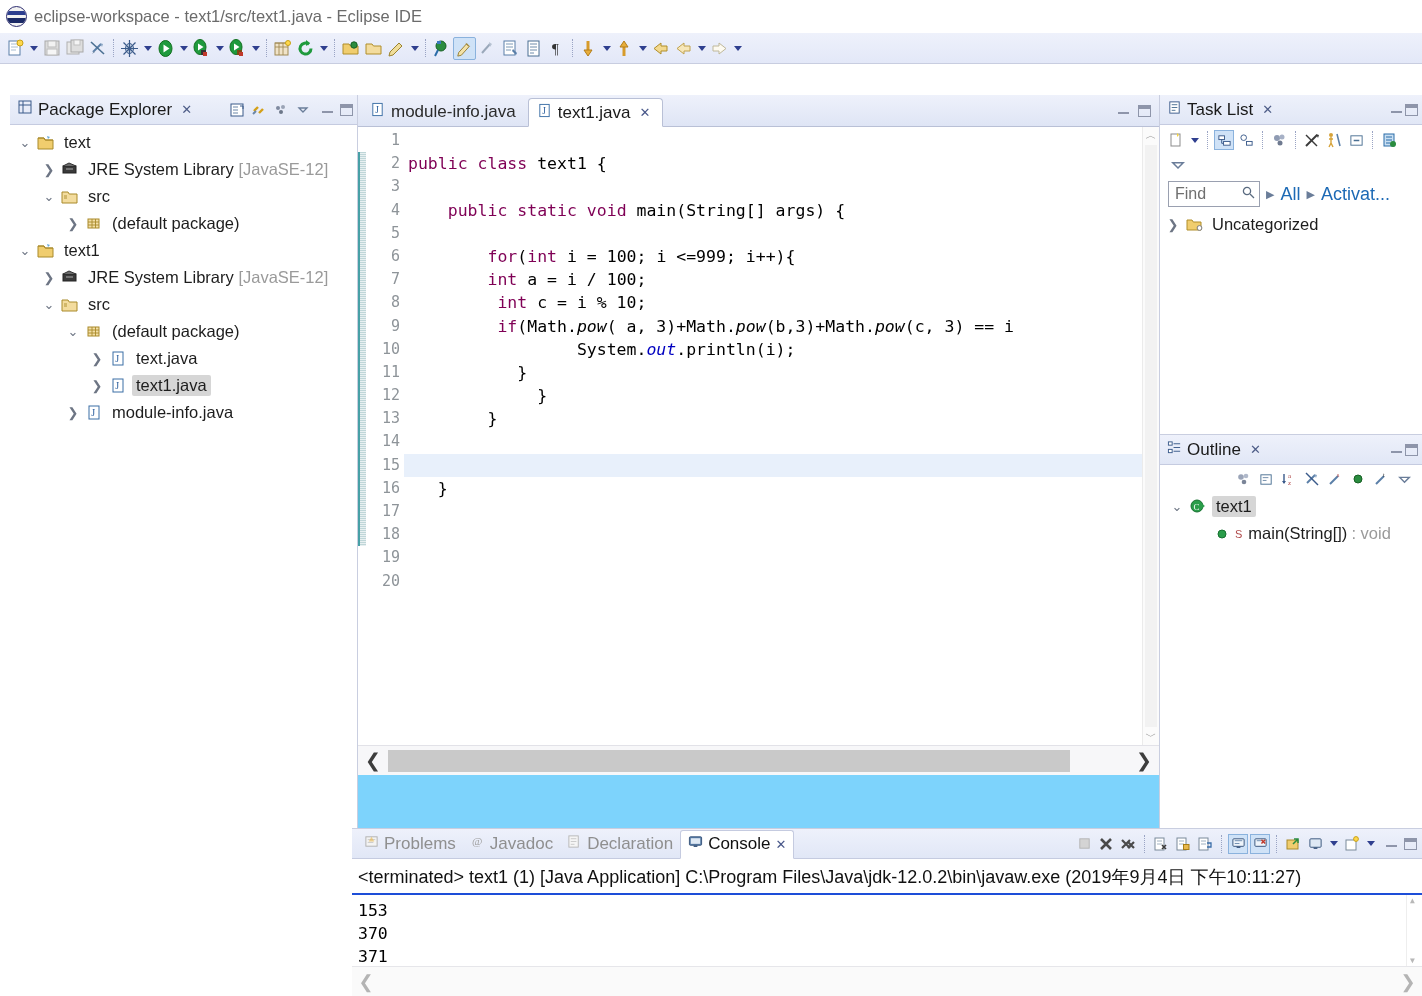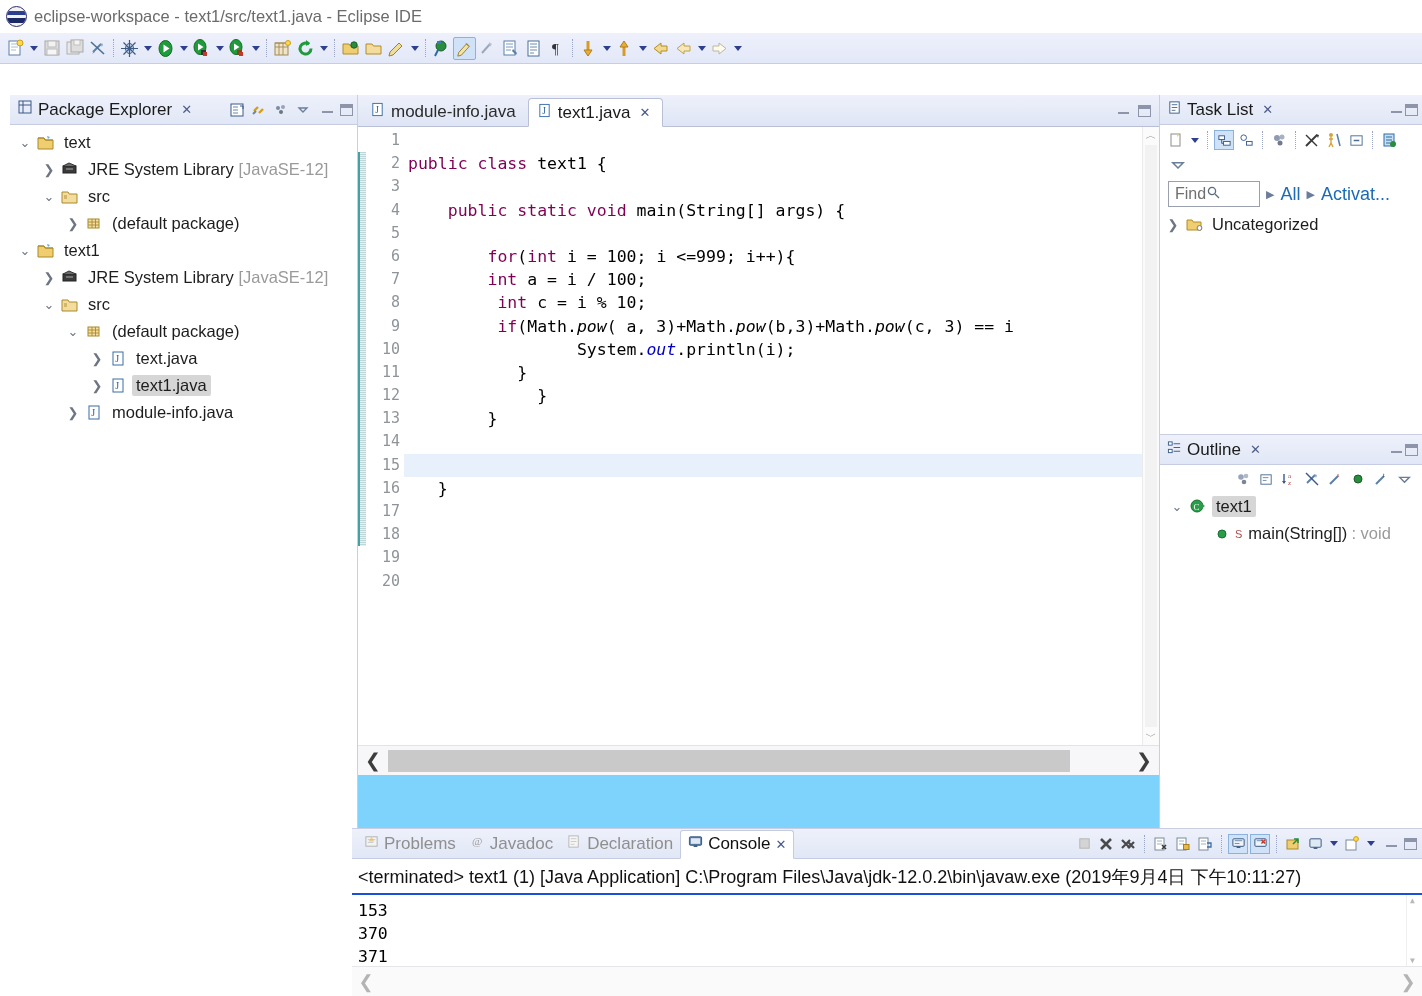--- a/index.html
+++ b/index.html
@@ -247,21 +247,21 @@
   .hscroll .htrack { flex: 1; height: 22px; position: relative; }
   .hscroll .hthumb { position: absolute; left: 0; top: 0; bottom: 0; background: #c9c9c9; }
 
   
   .right-col { width: 262px; display: flex; flex-direction: column; flex: none;
                background: #fff; }
   .tasklist { height: 340px; border-bottom: 1px solid #c9cee0; }
   .findrow { display: flex; align-items: center; gap: 6px; padding: 4px 6px 4px 8px; }
   .findbox {
     width: 92px; height: 26px; border: 1px solid #9aa0b0; background: #fff;
-    display: flex; align-items: center; 
+    display: flex; align-items: center; justify-content: space-between;
     padding: 0 4px 0 6px; font-size: 16px; color: #3a3a3a;
   }
   .crumb { color: #1d6ab5; font-size: 18px; white-space: nowrap; }
   .crumb-sep { color: #6a7d99; font-size: 11px; }
   .outline { flex: 1; }
   .out-tools { height: 28px; display: flex; align-items: center; justify-content: flex-end;
                padding-right: 8px; gap: 3px; }
 
   
   .console-panel {

